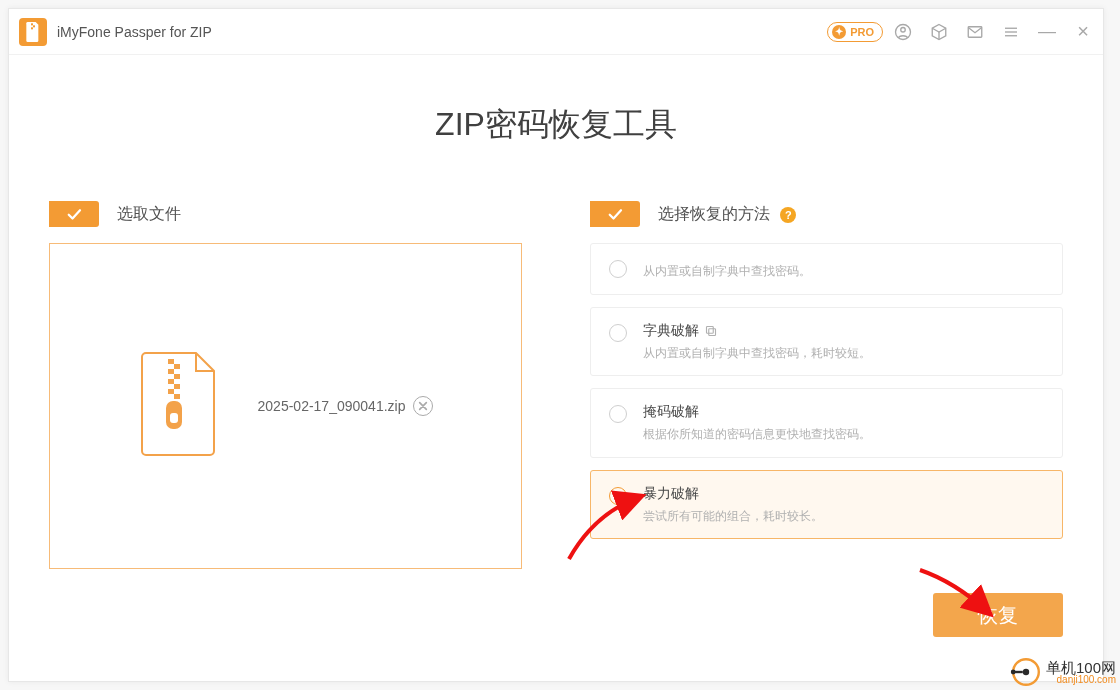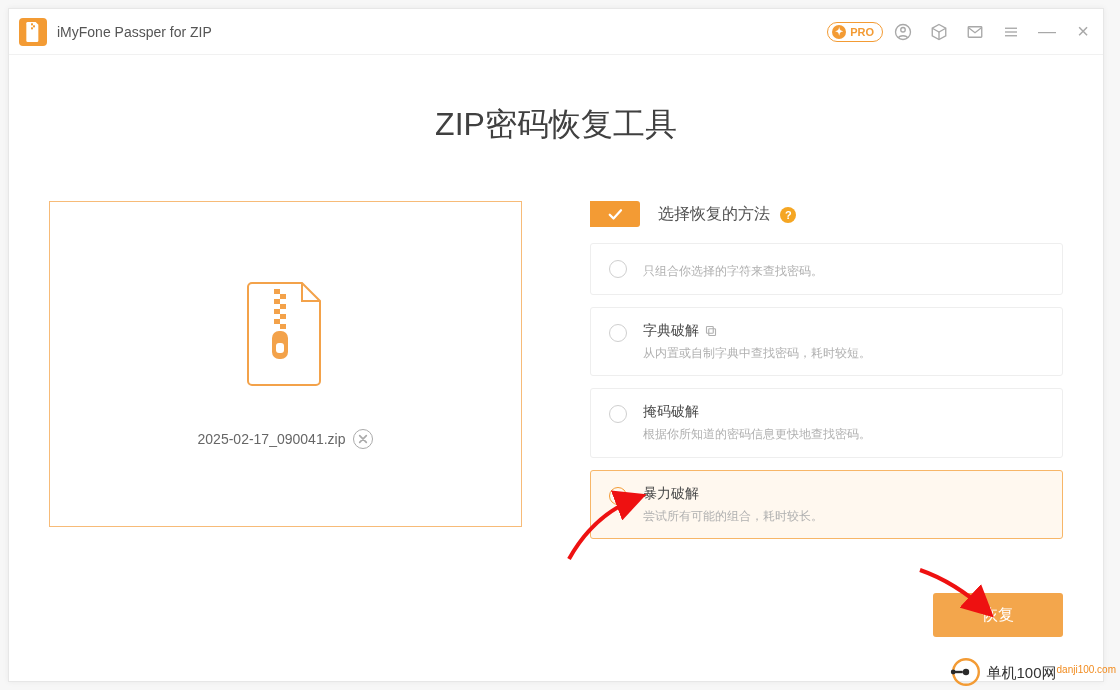--- a/index.html
+++ b/index.html
@@ -90,21 +90,21 @@
     width:16px;height:16px;border-radius:50%;
     background:#f5a623;color:#fff;display:inline-flex;
     align-items:center;justify-content:center;font-size:11px;font-weight:bold;
     margin-left:6px;
   }
 
   
   .dropzone {
     border: 1px solid #f7bb78;
     height: 326px;
-    display:flex;flex-direction:column;align-items:center;justify-content:center;
+    display:flex;flex-direction:row;align-items:center;justify-content:center;
     gap: 36px;
   }
   .zip-doc svg { width:84px;height:110px; }
   .file-row { display:flex;align-items:center;gap:8px; }
   .file-name { font-size:14px;color:#666; }
   .clear-btn {
     width:20px;height:20px;border-radius:50%;
     border:1.5px solid #aaa;display:flex;align-items:center;justify-content:center;
     color:#aaa;font-size:12px;cursor:pointer;
   }
@@ -138,37 +138,37 @@
   .copy-icon { width:12px;height:12px;stroke:#b0b0b0;fill:none;stroke-width:1.5; }
 
   
   .recover-btn {
     position:absolute;
     right: 40px; bottom: 44px;
     width: 130px; height: 44px;
     background:#f3a64c;color:#fff;
     border-radius:3px;
     display:flex;align-items:center;justify-content:center;
-    font-size:16px;cursor:pointer;
+    font-size:20px;cursor:pointer;
   }
 
   
   .arrow { position:absolute; pointer-events:none; }
 
   
   .watermark {
     position:absolute;
     right: 4px; bottom: 2px;
     display:flex;align-items:center;gap:4px;
   }
   .watermark .logo {
     width:40px;height:32px;display:flex;align-items:center;justify-content:center;
   }
   .watermark .logo svg circle.outer{fill:none;stroke:#f39b34;stroke-width:3;}
-  .watermark-text { display:flex;flex-direction:row;line-height:1;}
+  .watermark-text { display:flex;flex-direction:column;line-height:1;align-items:flex-end;}
   .watermark-text .t1{font-size:15px;color:#333;font-weight:500;}
   .watermark-text .t2{font-size:10px;color:#f18b1e;}
 </style>
 </head>
 <body>
 
 <div class="window">
 
   <div class="titlebar">
     <div class="app-logo">
@@ -216,20 +216,28 @@
       <div class="tb-icon text">—</div>
       <div class="tb-icon text" style="font-size:20px;">×</div>
     </div>
   </div>
 
   <div class="page-heading">ZIP密码恢复工具</div>
 
   <div class="columns">
 
     <div class="col">
+      <div class="section-header">
+        <div class="orange-check-tab">
+          <svg viewBox="0 0 24 24">
+              <path d="M5 13l5 5L20 7"></path>
+            </svg>
+        </div>
+        <div class="section-title">选取文件</div>
+      </div>
       <div class="dropzone">
         <div class="zip-doc">
           <svg viewBox="0 0 84 110">
             <path d="M8 4 h50 l18 18 v80 a4 4 0 0 1 -4 4 h-64 a4 4 0 0 1 -4 -4 v-94 a4 4 0 0 1 4 -4 z" fill="none" stroke="#f3a24a" stroke-width="2"></path>
             <path d="M58 4 v18 h18" fill="none" stroke="#f3a24a" stroke-width="2"></path>
             <g fill="#f3a24a">
               <rect x="30" y="10" width="6" height="5"></rect>
                 <rect x="36" y="15" width="6" height="5"></rect>
               <rect x="30" y="20" width="6" height="5"></rect>
                 <rect x="36" y="25" width="6" height="5"></rect>
@@ -262,21 +270,21 @@
         </div>
         <div class="section-title">
           <span>选择恢复的方法</span>
           <span class="tip-icon">?</span>
         </div>
       </div>
       <div class="methods" id="methods-container">
           <div class="method">
             <div class="radio"></div>
             <div class="method-text">
-              <div class="method-desc">只组合你选择的字符来查找密码。</div>
+              <div class="method-desc">从内置或自制字典中查找密码。</div>
             </div>
           </div>
           <div class="method">
             <div class="radio"></div>
             <div class="method-text">
               <div class="method-title">
                 <span>字典破解</span>
                 <svg class="copy-icon" viewBox="0 0 16 16">
                   <rect x="5" y="5" width="9" height="9" rx="1"></rect>
                   <rect x="2" y="2" width="9" height="9" rx="1"></rect>

